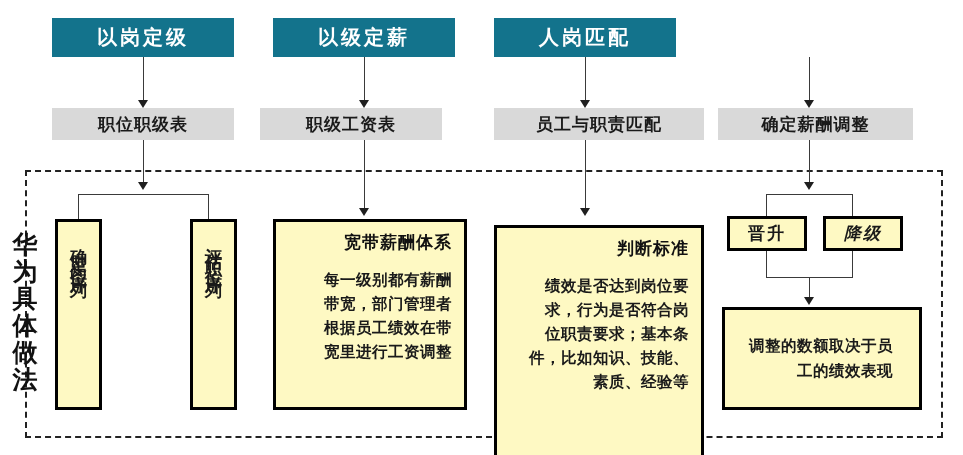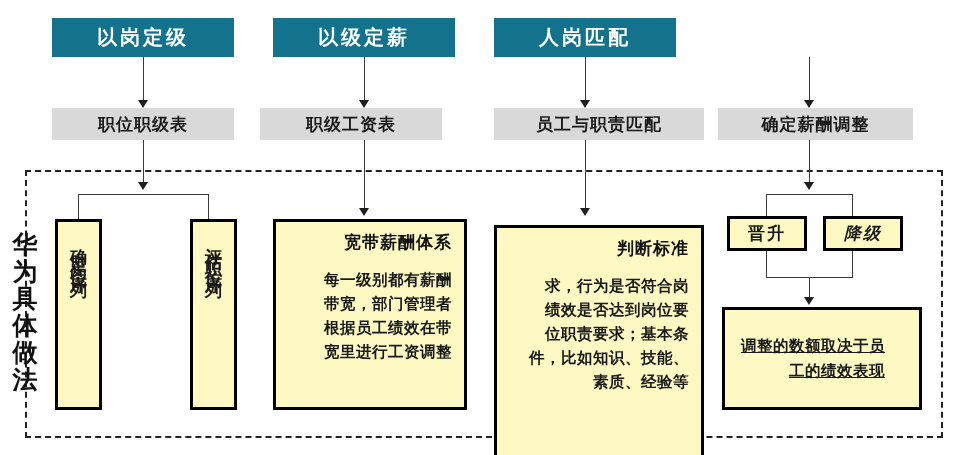--- a/index.html
+++ b/index.html
@@ -125,21 +125,21 @@
     font-weight: 700;
     letter-spacing: 2px;
     color: #1a1a1a;
   }
   .obox-wide {
     display: flex;
     align-items: center;
     justify-content: flex-start;
     padding: 0 16px;
   }
-  .obox-wide .obox-body { margin: 0; text-decoration: underline; }
+  .obox-wide .obox-body { margin: 8px; }
 
   
   .vline {
     position: absolute;
     width: 1px;
     background: #3a3a3a;
   }
   .hline {
     position: absolute;
     height: 1px;
@@ -217,22 +217,22 @@
       <div>宽里进行工资调整</div>
     </div>
   </div>
 
   <div class="vline" style="left:585px; top:140px; height:72px;"></div>
   <div class="arrow" style="left:580px; top:208px;"></div>
 
   <div class="obox obox-t" style="left:494px; top:219px; width:210px; height:233px;margin-top:6px;">
     <div class="obox-title">判断标准</div>
     <div class="obox-body">
+      <div>绩效是否达到岗位要</div>
       <div>求，行为是否符合岗</div>
-      <div>绩效是否达到岗位要</div>
       <div>位职责要求；基本条</div>
       <div>件，比如知识、技能、</div>
       <div>素质、经验等</div>
     </div>
   </div>
 
   <div class="vline" style="left:809px; top:140px; height:44px;"></div>
   <div class="arrow" style="left:804px; top:182px;"></div>
 
   <div class="hline" style="left:766px; top:194px; width:87px;"></div>

